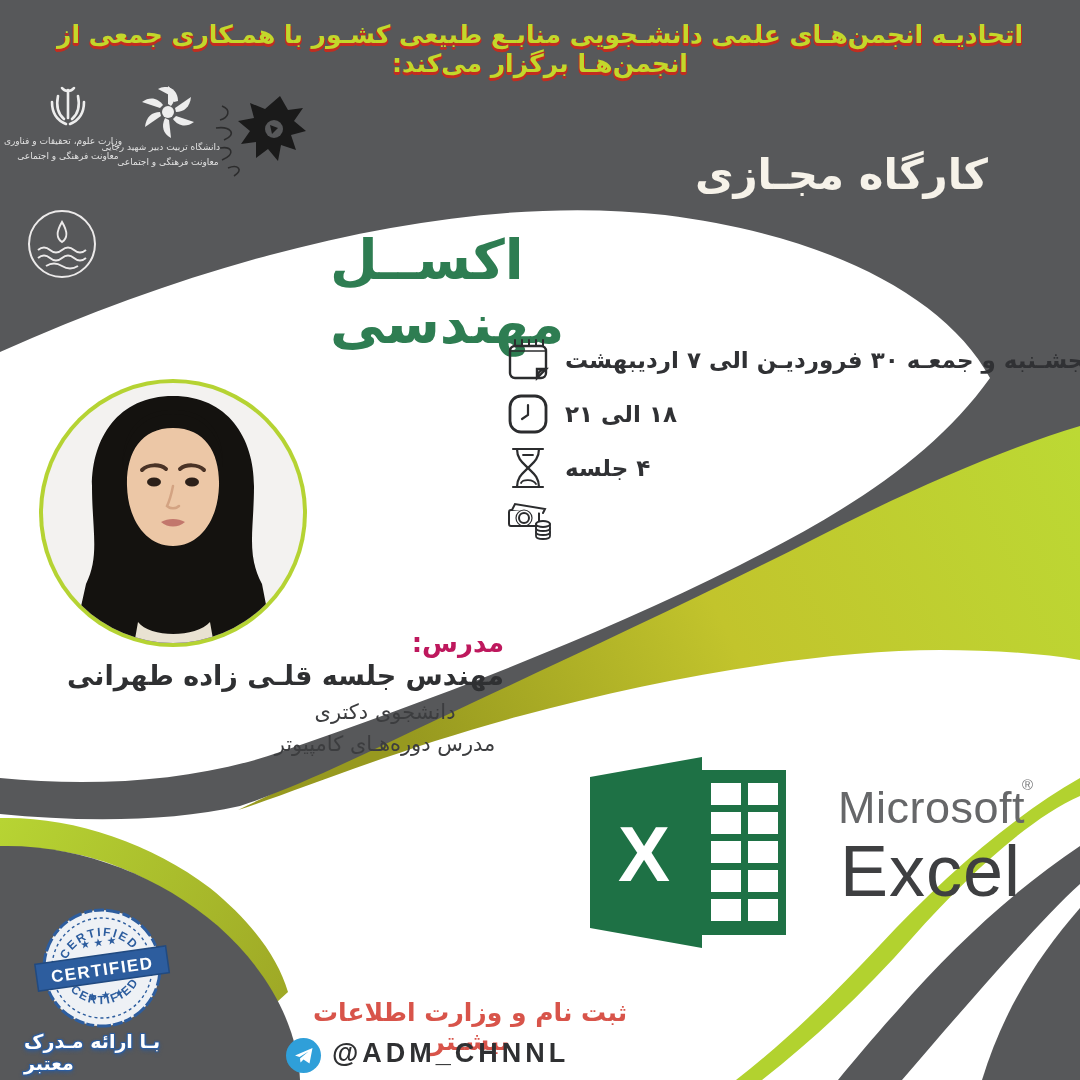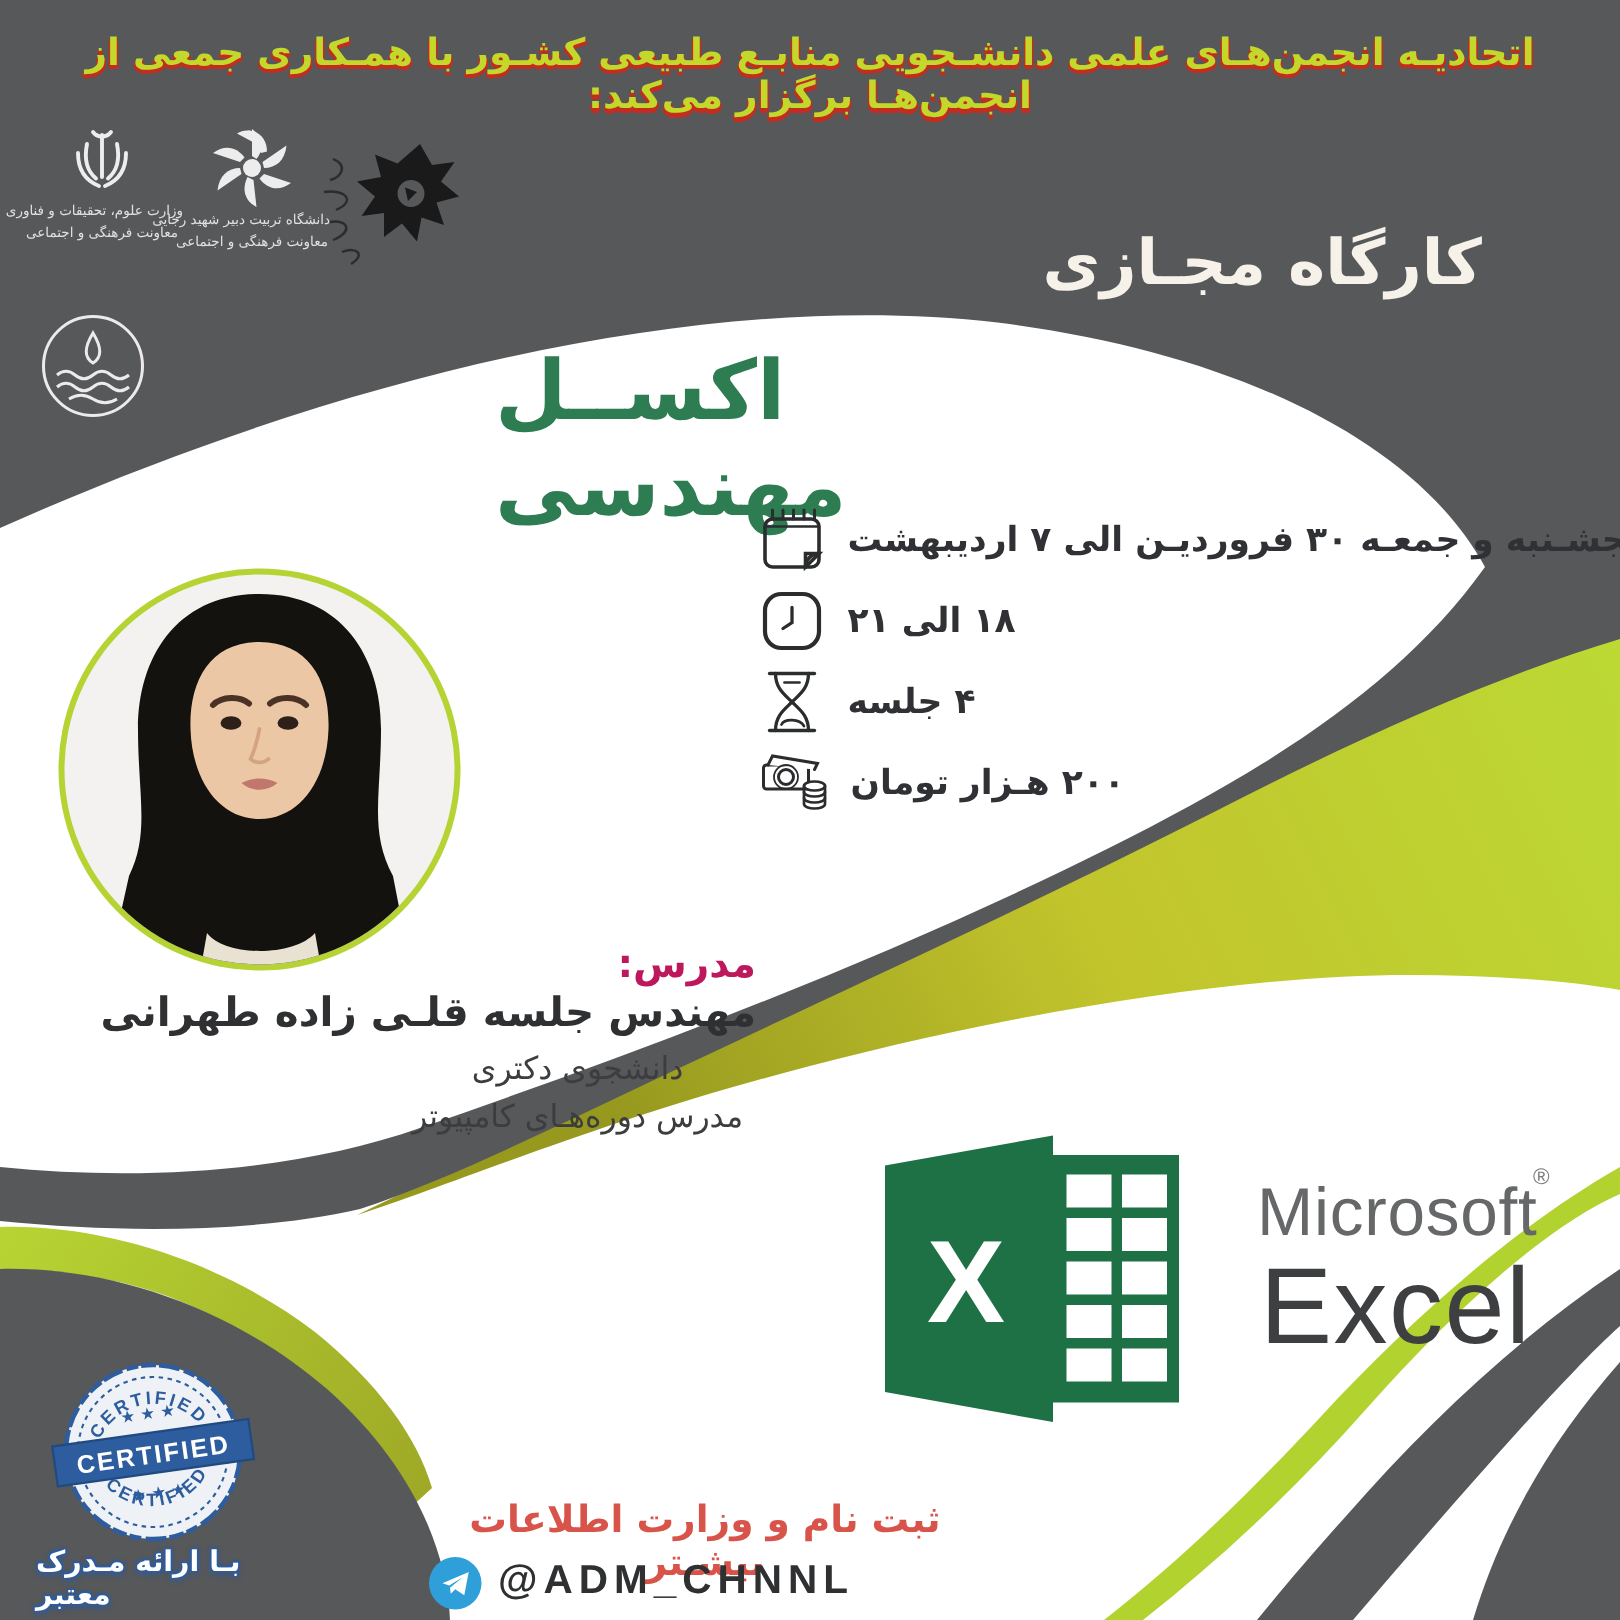--- a/index.html
+++ b/index.html
@@ -241,21 +241,20 @@
           <circle cx="19" cy="18" r="5"></circle>
           <circle cx="19" cy="18" r="8" stroke-width="1.2"></circle>
           <g stroke-width="1.8">
             <ellipse cx="38" cy="24" rx="7" ry="3" fill="#fff"></ellipse>
             <path d="M31,24 v4 c0,1.7 3.1,3 7,3 s7,-1.3 7,-3 v-4"></path>
             <path d="M31,28 v4 c0,1.7 3.1,3 7,3 s7,-1.3 7,-3 v-4"></path>
             <path d="M31,32 v4 c0,1.7 3.1,3 7,3 s7,-1.3 7,-3 v-4"></path>
           </g>
         </svg>
       </span>
-      <span class="txt">۲۰۰ هـزار تومان</span>
     </div>
   </div>
 
   <svg class="abs" width="286" height="286" viewBox="0 0 286 286" style="left:30px;top:370px;">
     <defs>
         <clipPath id="pc">
           <circle cx="143" cy="143" r="130"></circle>
         </clipPath>
       </defs>
     <circle cx="143" cy="143" r="134" fill="#b5d333"></circle>

